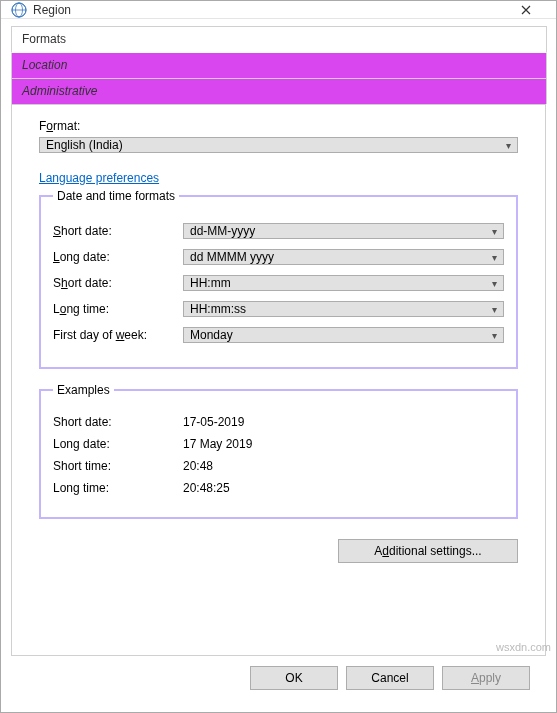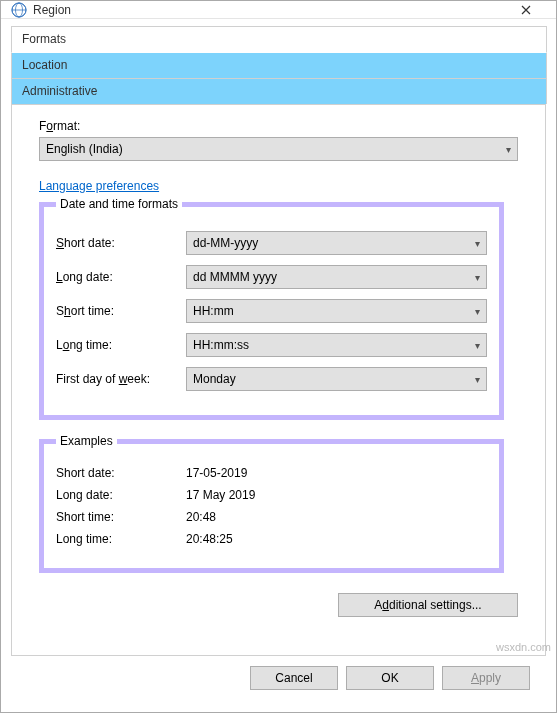--- a/index.html
+++ b/index.html
@@ -6,29 +6,29 @@
     body { margin: 0; background: #fff; width: 557px; height: 713px; position: relative; }
     .window { width: 557px; height: 713px; border: 1px solid #aaa; background: #fff; display: flex; flex-direction: column; }
     .titlebar { height: 18px; display: flex; align-items: center; padding: 0 10px; border-bottom: 1px solid #e5e5e5; }
     .title-icon { width: 16px; height: 16px; margin-right: 6px; }
     .title-text { flex: 1; color: #333; }
     .close-btn { width: 40px; height: 100%; display: flex; align-items: center; justify-content: center; color: #666; cursor: pointer; }
     .client { flex: 1; padding: 6px 10px 10px 10px; display: flex; flex-direction: column; }
     .tabs { display: flex; position: relative; z-index: 2; flex-direction: column; }
     .tab { padding: 5px 10px 6px 10px; border: 1px solid #d0d0d0; border-bottom: none; background: #fff; margin-right: -1px; cursor: pointer; color: #333; }
     .tab.active { background: #fff; border-bottom: 1px solid #fff; position: relative; top: 1px; }
-    .tab:not(.active) { background: #7dd3fc; }
+    .tab:not(.active) { background: #d946ef; font-style: italic; }
     .pane { flex: 1; border: 1px solid #d0d0d0; margin-top: 0; padding: 14px 27px; display: flex; flex-direction: column; }
     .row-label { margin-bottom: 4px; color: #000; }
     .u { text-decoration: underline; }
-    .combo { height: 24px; border: 1px solid #adadad; background: #e1e1e1; display: flex; align-items: center; padding: 0 6px; position: relative; cursor: pointer; }
+    .combo { height: 16px; border: 1px solid #adadad; background: #e1e1e1; display: flex; align-items: center; padding: 0 6px; position: relative; cursor: pointer; }
     .combo.full { width: 100%; margin-bottom: 18px; }
     .combo .arrow { position: absolute; right: 6px; top: 50%; transform: translateY(-50%); color: #555; font-size: 10px; pointer-events: none; }
     .link { color: #0066cc; text-decoration: underline; cursor: pointer; margin-bottom: 4px; display: inline-block; }
-    fieldset { border: 5px solid #c4b5fd; margin: 0 14px 14px 0; padding: 10px 12px 14px 12px; }
+    fieldset { border: 2px solid #c4b5fd; margin: 0 0 14px 0; padding: 10px 12px 14px 12px; }
     legend { padding: 0 4px; color: #000; }
     .form-row { display: flex; align-items: center; margin: 10px 0; }
     .form-row .lbl { width: 130px; color: #000; }
     .form-row .combo { flex: 1; }
     .ex-row { display: flex; margin: 8px 0; }
     .ex-row .lbl { width: 130px; }
     .btn { height: 24px; min-width: 88px; border: 1px solid #adadad; background: #e1e1e1; cursor: pointer; padding: 0 14px; display: inline-flex; align-items: center; justify-content: center; }
     .btn:disabled, .btn.disabled { color: #888; }
     .additional-row { display: flex; justify-content: flex-end; margin-top: 6px; }
     .additional-row .btn { min-width: 180px; }
@@ -87,21 +87,21 @@
 
         <div class="form-row">
           <div class="lbl"><span class="u">L</span><span>ong date:</span></div>
           <div class="combo">
             <span>dd MMMM yyyy</span>
             <span class="arrow">▾</span>
           </div>
         </div>
 
         <div class="form-row">
-          <div class="lbl"><span>S</span><span class="u">h</span><span>ort time:</span></div>
+          <div class="lbl"><span>S</span><span class="u">h</span><span>ort date:</span></div>
           <div class="combo">
             <span>HH:mm</span>
             <span class="arrow">▾</span>
           </div>
         </div>
 
         <div class="form-row">
           <div class="lbl"><span>L</span><span class="u">o</span><span>ng time:</span></div>
           <div class="combo">
             <span>HH:mm:ss</span>
@@ -141,22 +141,22 @@
       <div class="additional-row">
         <button class="btn">
           <span>A</span>
             <span class="u">d</span>
             <span>ditional settings...</span>
         </button>
       </div>
     </div>
 
     <div class="footer">
+      <button class="btn">OK</button>
       <button class="btn">Cancel</button>
-      <button class="btn">OK</button>
       <button class="btn disabled">
         <span class="u">A</span>
           <span>pply</span>
       </button>
     </div>
   </div>
 </div>
 
 <div class="watermark">wsxdn.com</div>
 

